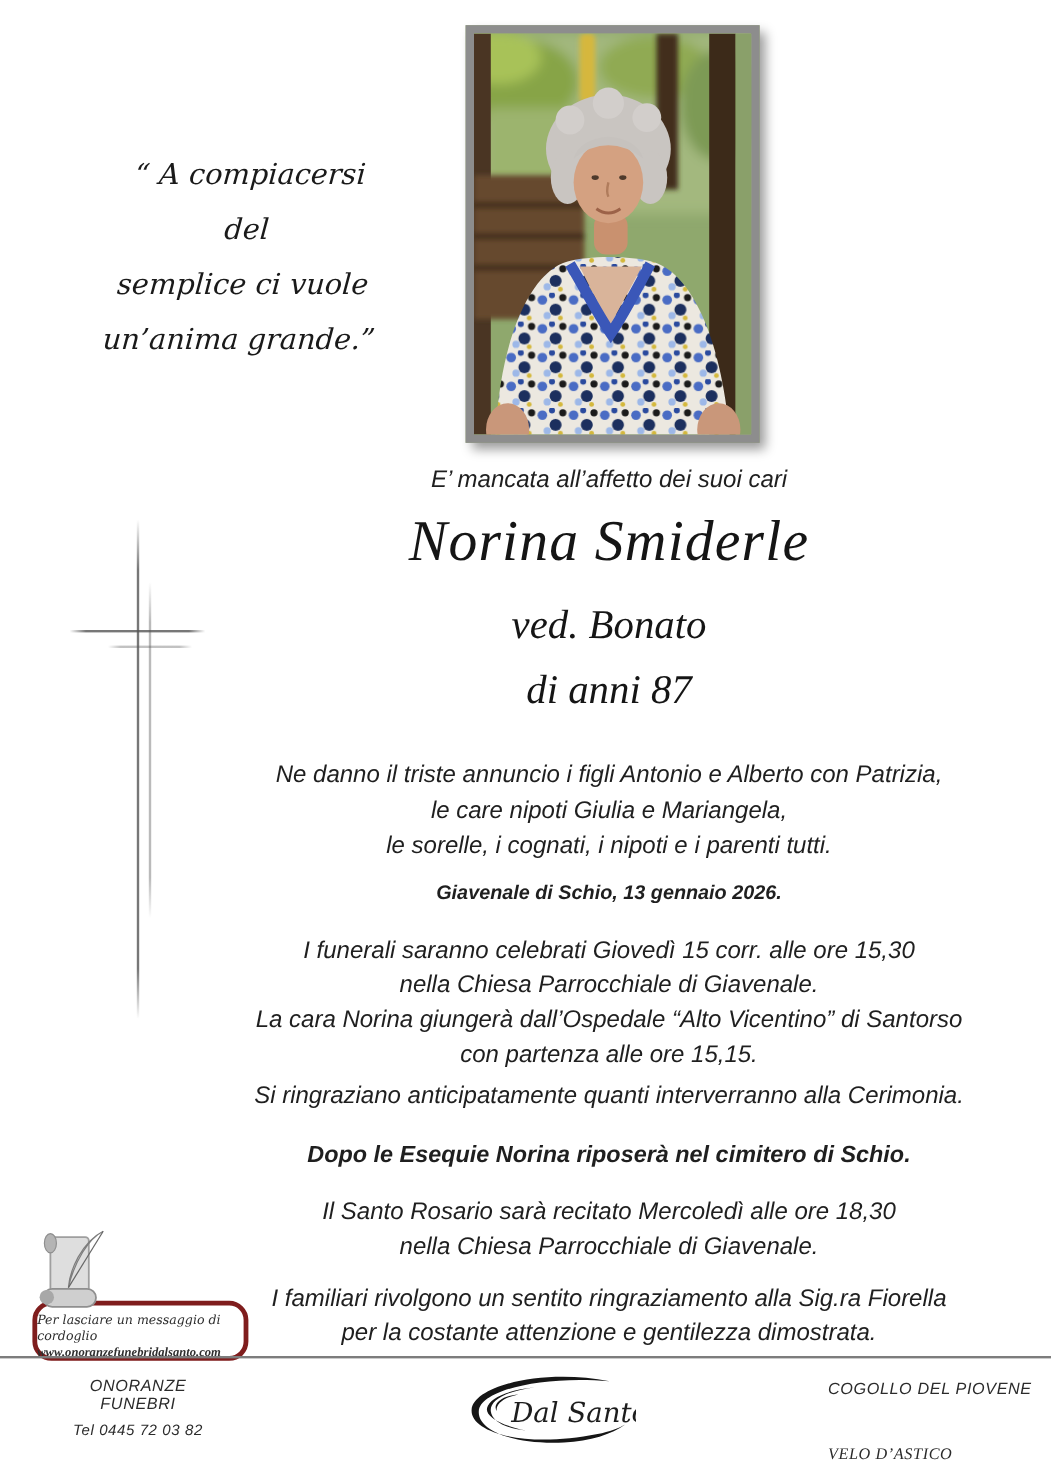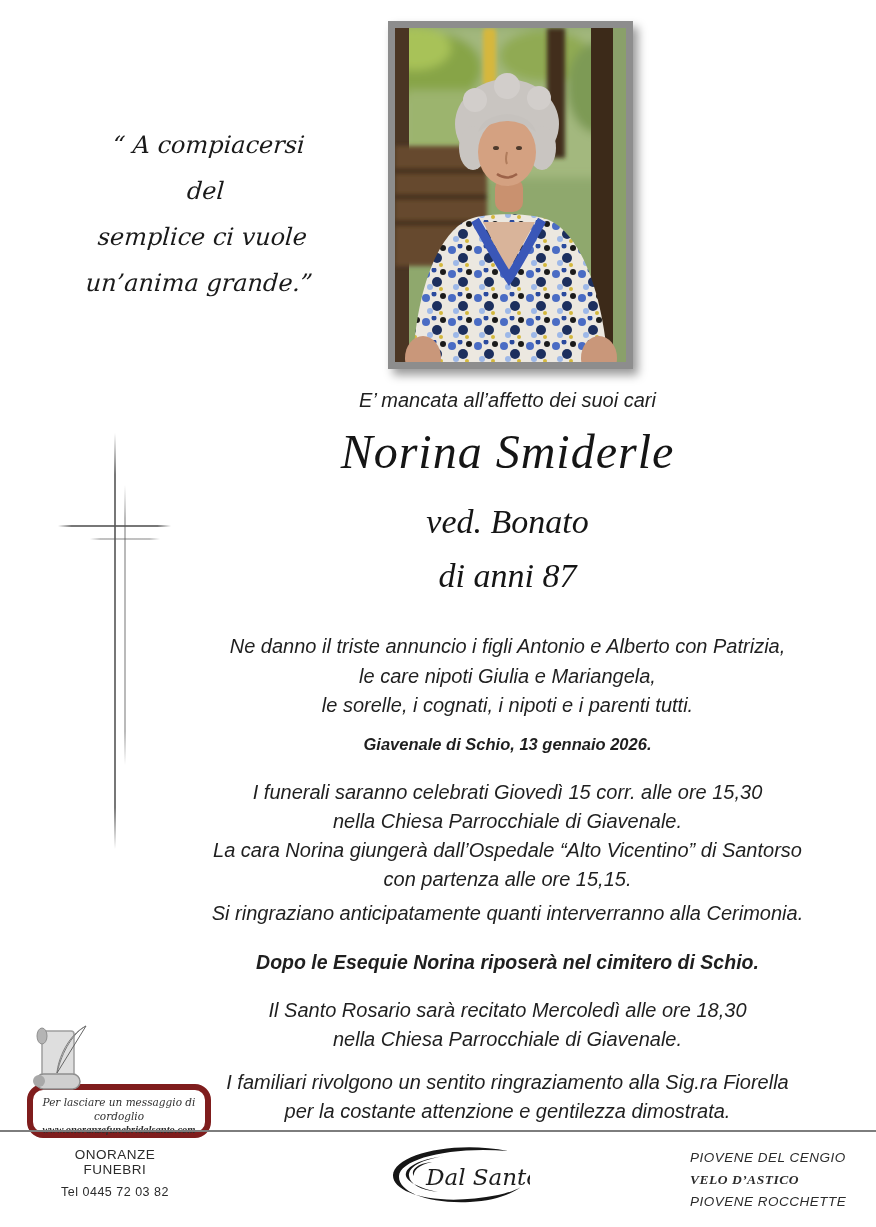--- a/index.html
+++ b/index.html
@@ -40,35 +40,35 @@
   .family{top:632px;}
   .place{top:735px;font-style:italic;font-weight:bold;font-size:16.5px;}
   .funeral{top:778px;line-height:29px;}
   .thanks{top:902px;font-style:italic;font-size:20px;}
   .burial{top:951px;font-style:italic;font-weight:bold;font-size:19.5px;}
   .rosary{top:996px;line-height:29px;}
   .gratitude{top:1068px;line-height:29px;}
   
   .cond-box{
     position:absolute;left:27px;top:1084px;width:172px;height:37px;
-    border:6px solid #7f1d1d;border-radius:16px;background:#ffffff;
-    text-align:center;padding-top:5px;
+    border:4px solid #7f1d1d;border-radius:16px;background:#ffffff;
+    text-align:left;padding-top:5px;
     font-family:"DejaVu Serif",serif;font-style:italic;font-size:10.5px;line-height:14px;color:#2e2e2e;
   }
   .cond-box .url{font-weight:bold;font-family:Liberation Serif, serif;}
   .scroll-icon{position:absolute;left:28px;top:1023px;width:64px;height:74px;}
   
   .footer-rule{position:absolute;left:0;top:1130px;width:876px;height:2px;background:#7d7d7d;}
   .foot-left{position:absolute;left:45px;top:1147px;width:140px;text-align:center;
-    font-size:13.5px;color:#2b2b2b;letter-spacing:.5px;}
+    font-style:italic;font-size:13.5px;color:#2b2b2b;letter-spacing:.5px;}
   .foot-left .tel{margin-top:8px;font-size:12.5px;}
   .logo{position:absolute;left:380px;top:1142px;width:150px;height:68px;}
   .foot-right{position:absolute;left:690px;top:1147px;width:180px;text-align:left;
     font-style:italic;font-size:13.5px;color:#2b2b2b;letter-spacing:.5px;line-height:22px;}
-  .foot-right .vb{font-family:"Liberation Serif",serif;font-weight:bold;}
+  .foot-right .vb{font-family:"Liberation Serif",serif;font-weight:normal;margin-top:32px;}
 </style>
 </head>
 <body>
 
 <div class="page">
 
   <div class="quote">
     <div>“ A compiacersi del</div>
     <div>semplice ci vuole</div>
     <div>un’anima grande.”</div>
@@ -199,18 +199,18 @@
   </div>
 
   <svg class="logo" viewBox="0 0 150 66">
     <path d="M128 8 C 72 -3 14 12 13 32 C 12 51 58 64 118 52 C 128 50 136 47 141 44 C 130 52 112 58 90 59 C 48 61 18 49 19 33 C 20 16 70 3 128 8 Z" fill="#161616"></path>
     <path d="M66 13 C 42 16 28 24 29 33 C 30 41 40 47 58 49 C 34 44 24 36 26 30 C 28 22 44 15 66 13 Z" fill="#161616"></path>
     <path d="M52 19 C 38 22 33 28 34 33 C 30 27 38 20 52 19 Z" fill="#161616"></path>
     <text x="46" y="42" font-size="23" font-style="italic" font-family="DejaVu Serif, serif" fill="#1d1d1d">Dal Santo</text>
   </svg>
 
   <div class="foot-right">
-    <div>PIOVENE DEL CENGIO</div>
+    <div>COGOLLO DEL PIOVENE</div>
     <div class="vb">VELO D’ASTICO</div>
     <div>PIOVENE ROCCHETTE</div>
   </div>
 
 </div>
 
 </body></html>

